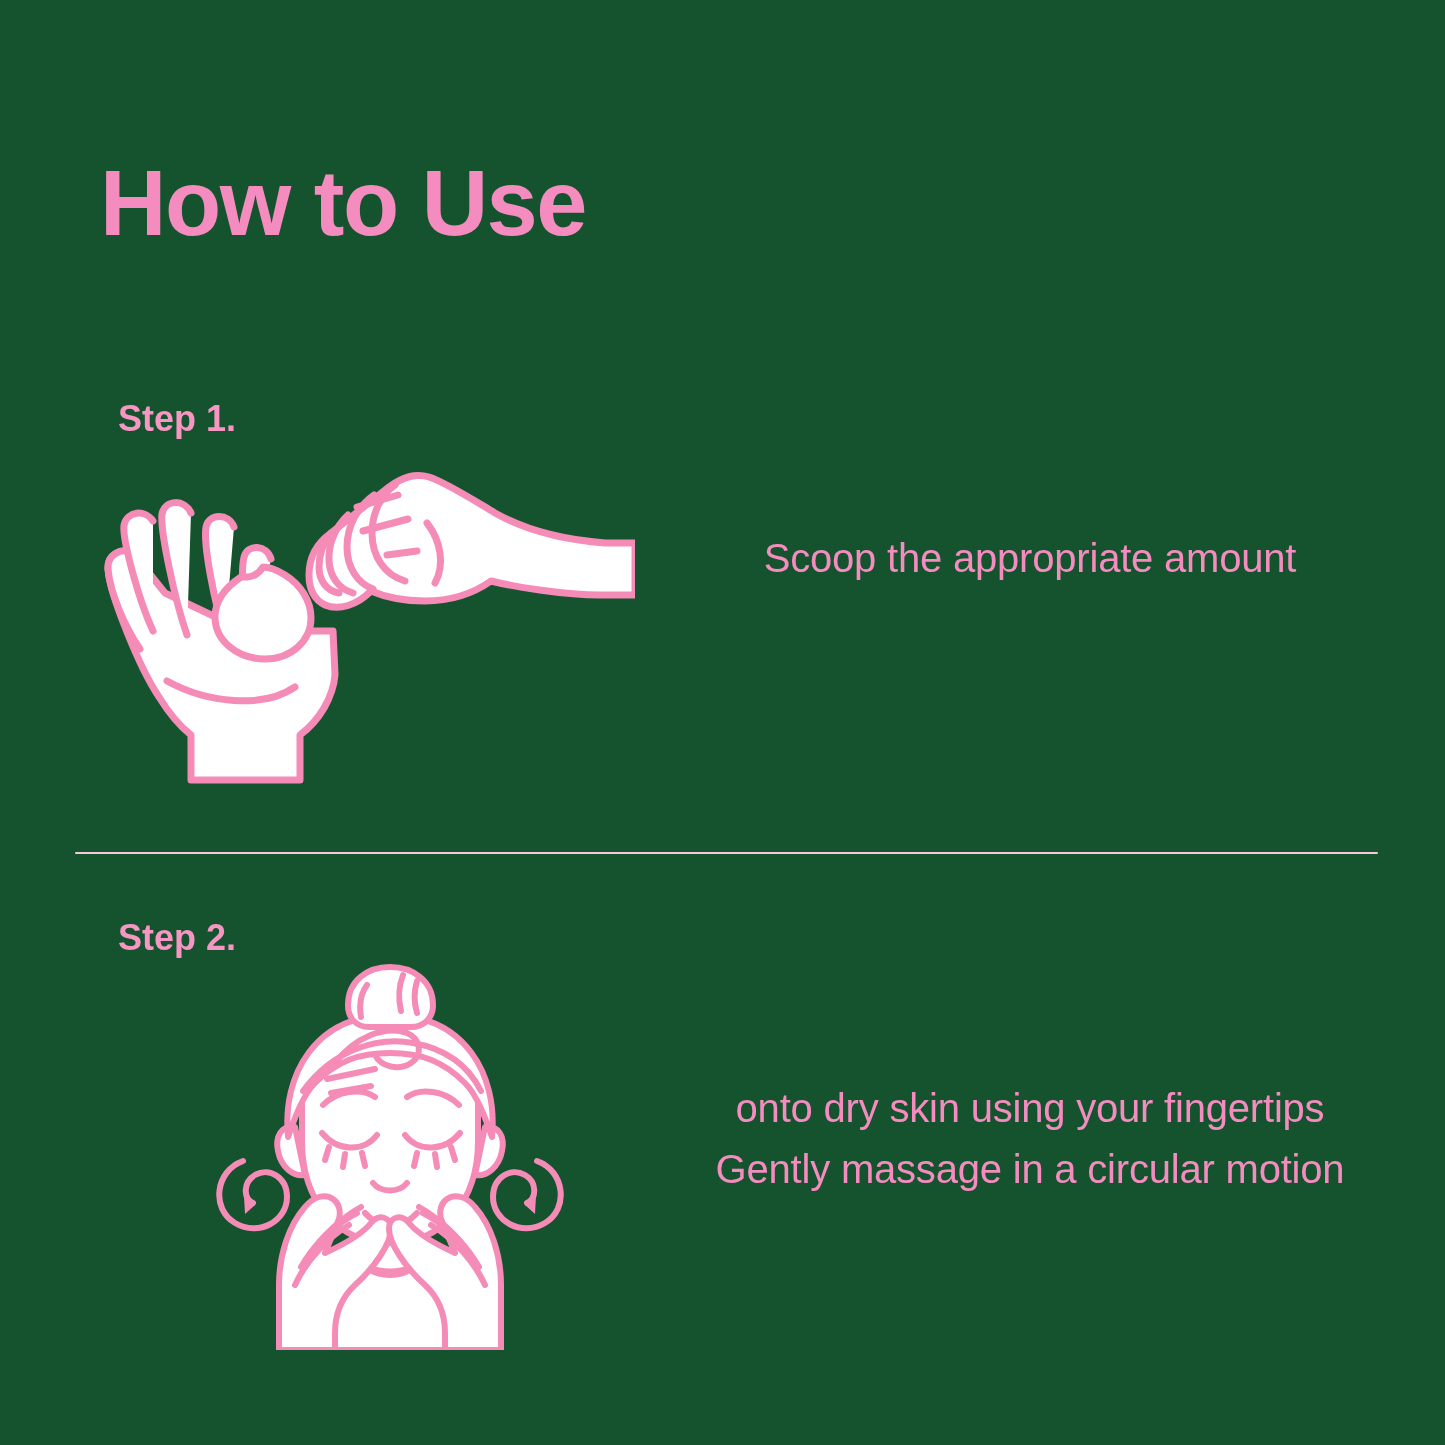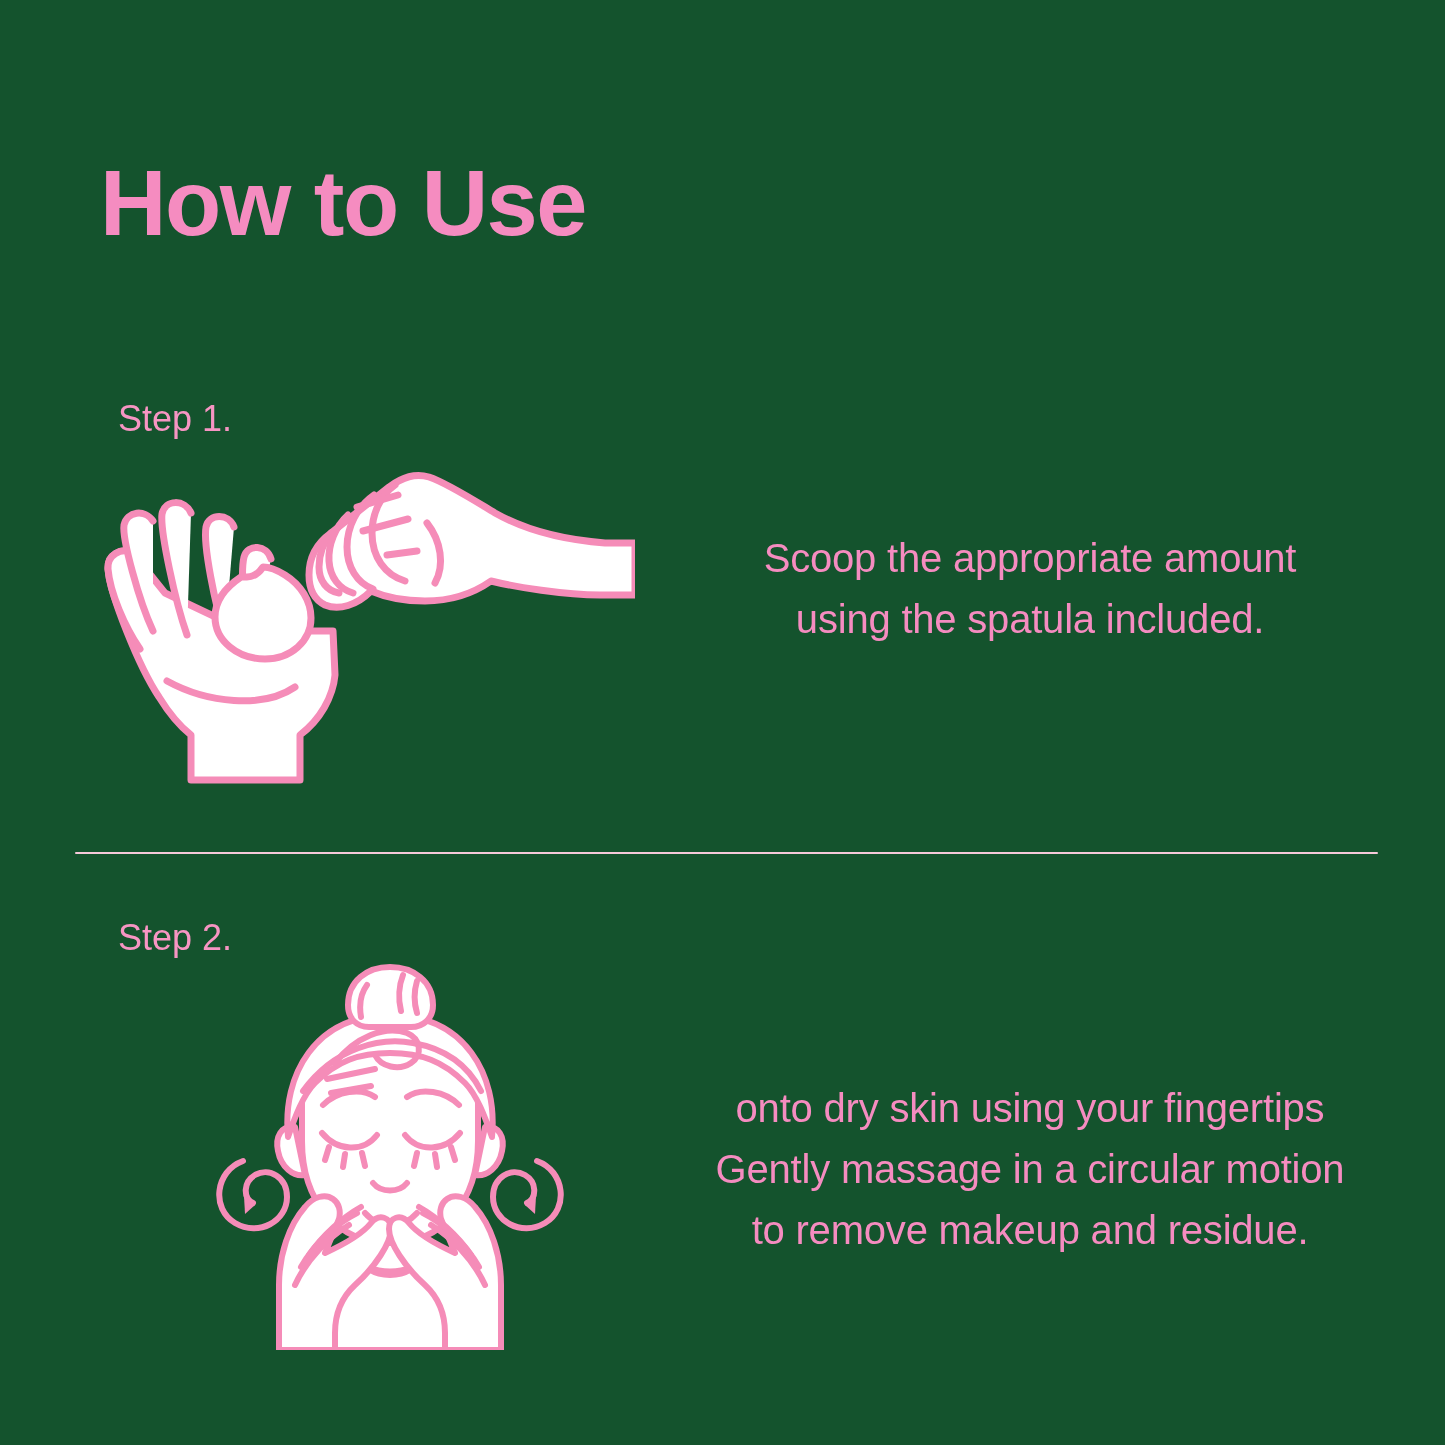--- a/index.html
+++ b/index.html
@@ -36,21 +36,21 @@
   }
   .heading .line {
     display: block;
     white-space: nowrap;
   }
 
   
   .step-label {
     position: absolute;
     color: #f795c3;
-    font-weight: 400;
+    font-weight: 700;
     font-size: 36px;
     letter-spacing: 0px;
   }
   #step1-label { left: 118px; top: 398px; }
   #step2-label { left: 118px; top: 917px; }
 
   
   .divider {
     position: absolute;
     left: 75px;
@@ -151,21 +151,20 @@
         <path d="M268 96 L313 84" fill="none"></path>
         <path d="M292 120 L322 116" fill="none"></path>
 
         <path d="M332 88 C346 106 350 130 340 148" fill="none"></path>
       </g>
     </svg>
   </div>
 
   <div class="body-copy" id="copy-step1">
     <span class="line">Scoop the appropriate amount</span>
-    <span class="line">using the spatula included.</span>
   </div>
 
   <div class="step-label" id="step2-label">Step 2.</div>
 
   <div class="illus" id="illus-step2">
     <svg width="410" height="395" viewBox="0 0 410 395" xmlns="http://www.w3.org/2000/svg">
       <g fill="#ffffff" stroke="#f58cb8" stroke-width="6" stroke-linecap="round" stroke-linejoin="round">
 
         <path d="M118 395 L118 340 C118 318 140 305 168 298 L242 298 C270 305 292 318 292 340 L292 395 Z"></path>
 
@@ -268,18 +267,17 @@
                  C308 222 326 212 340 220
                  C352 227 352 243 342 248" fill="none"></path>
         <path d="M351 241 L340 250 L350 259 Z" fill="#f58cb8" stroke="none"></path>
       </g>
     </svg>
   </div>
 
   <div class="body-copy" id="copy-step2">
     <span class="line">onto dry skin using your fingertips</span>
     <span class="line">Gently massage in a circular motion</span>
-    <span class="line">to remove makeup and residue.</span>
   </div>
 
   <div class="divider"></div>
 
 </div>
 
 </body></html>

